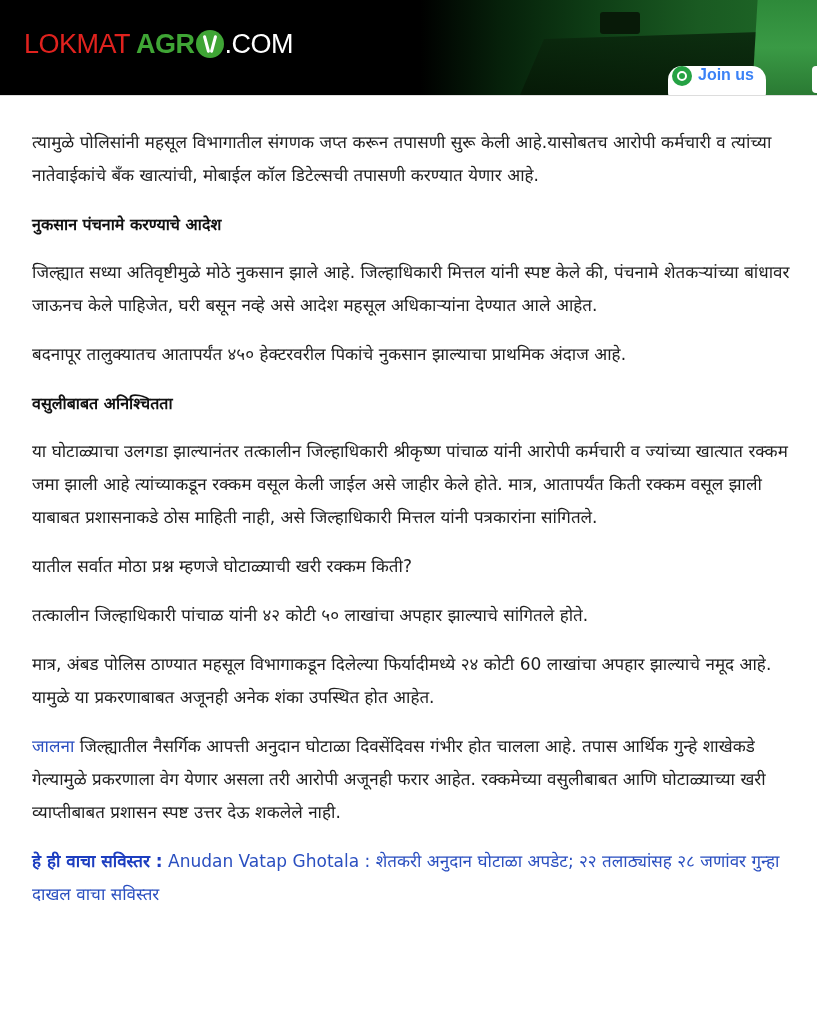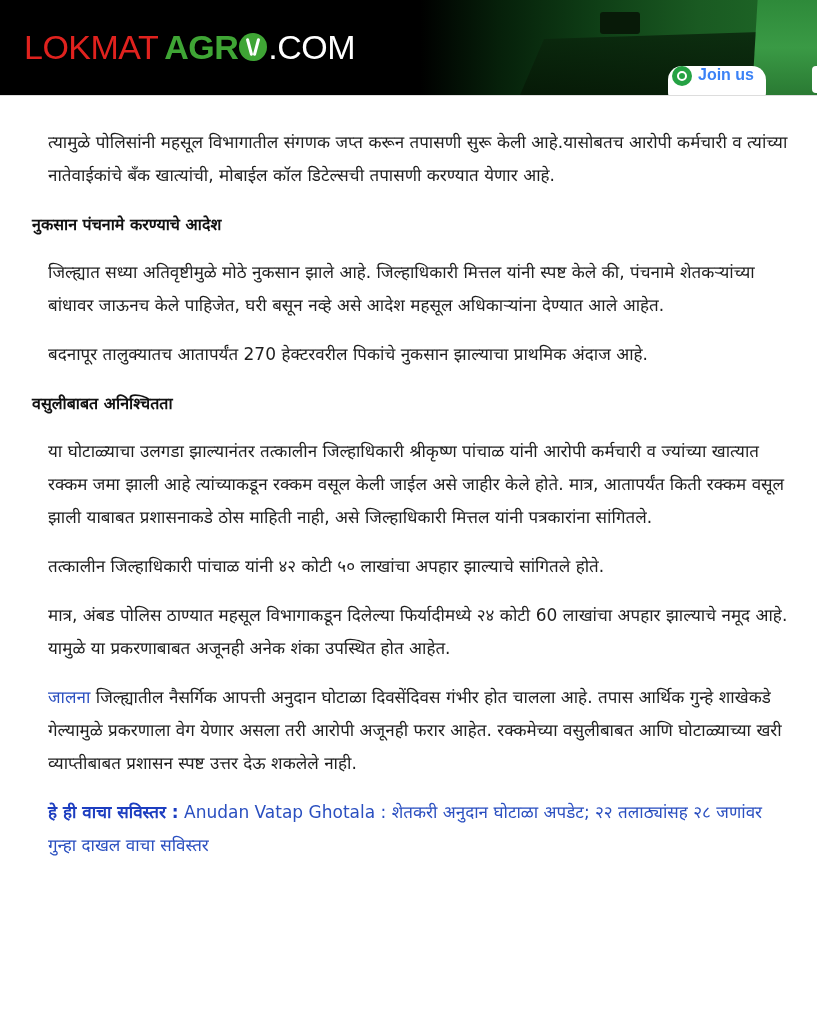--- a/index.html
+++ b/index.html
@@ -31,21 +31,21 @@
     background: #081a08; border-radius: 3px;
   }
   .banner-panel {
     position: absolute; left: 752px; top: 0; width: 70px; height: 95px;
     background: linear-gradient(180deg, #2e8a3a 0%, #3a9a45 50%, #2a7a33 100%);
     clip-path: polygon(8% 0, 100% 0, 100% 100%, 0 100%);
   }
   .logo {
     position: absolute; left: 24px; top: 30px;
     font-family: "Liberation Sans", sans-serif;
-    font-size: 34px; font-weight: 400; letter-spacing: -0.5px;
+    font-size: 27px; font-weight: 400; letter-spacing: -0.5px;
     line-height: 1;
     display: flex; align-items: center;
   }
   .logo .red { color: #e0221e; }
   .logo .green { color: #3fa535; font-weight: 700; margin-left: 6px; }
   .logo .wheat {
     display: inline-block; width: 28px; height: 28px; border-radius: 50%;
     background: #3fa535; position: relative; margin: 0 1px;
   }
   .logo .wheat::before, .logo .wheat::after {
@@ -76,21 +76,21 @@
     position: absolute; left: 812px; top: 66px; height: 27px; width: 40px;
     background: #fff; border-radius: 4px 0 0 4px;
     font-size: 16px; font-weight: 700; color: #e0221e;
     padding-left: 6px; line-height: 27px; box-sizing: border-box;
   }
   .article {
     position: absolute; left: 32px; top: 126px; width: 760px;
     font-family: "DejaVu Sans", "Liberation Sans", sans-serif;
     font-size: 17px; line-height: 33px; color: #1e1e1e;
   }
-  .article p { margin: 0 0 16px 16px; }
+  .article p { margin: 0 0 16px 0; }
   .article h3 {
     margin: 0 0 15px 0; font-size: 16px; font-weight: 700; line-height: 33px; color: #111;
   }
   .link { color: #2a4fc0; text-decoration: none; }
   .readmore { color: #2a4fc0; }
   .readmore b { color: #1d3ec0; }
   #p1 { margin-bottom: 16px; }
 </style>
 </head>
 <body>
@@ -112,20 +112,21 @@
     <span class="wa-icon"></span>
     <span>Join us</span>
   </div>
   <div class="new-btn">Ne</div>
 </div>
 
 <div class="article">
   <p id="p1">त्यामुळे पोलिसांनी महसूल विभागातील संगणक जप्त करून तपासणी सुरू केली आहे.यासोबतच आरोपी कर्मचारी व त्यांच्या नातेवाईकांचे बँक खात्यांची, मोबाईल कॉल डिटेल्सची तपासणी करण्यात येणार आहे.</p>
   <h3>नुकसान पंचनामे करण्याचे आदेश</h3>
   <p>जिल्ह्यात सध्या अतिवृष्टीमुळे मोठे नुकसान झाले आहे. जिल्हाधिकारी मित्तल यांनी स्पष्ट केले की, पंचनामे शेतकऱ्यांच्या बांधावर जाऊनच केले पाहिजेत, घरी बसून नव्हे असे आदेश महसूल अधिकाऱ्यांना देण्यात आले आहेत.</p>
-  <p>बदनापूर तालुक्यातच आतापर्यंत 270 हेक्टरवरील पिकांचे नुकसान झाल्याचा प्राथमिक अंदाज आहे.</p>
+  <p>बदनापूर तालुक्यातच आतापर्यंत ४५० हेक्टरवरील पिकांचे नुकसान झाल्याचा प्राथमिक अंदाज आहे.</p>
   <h3>वसुलीबाबत अनिश्चितता</h3>
   <p>या घोटाळ्याचा उलगडा झाल्यानंतर तत्कालीन जिल्हाधिकारी श्रीकृष्ण पांचाळ यांनी आरोपी कर्मचारी व ज्यांच्या खात्यात रक्कम जमा झाली आहे त्यांच्याकडून रक्कम वसूल केली जाईल असे जाहीर केले होते. मात्र, आतापर्यंत किती रक्कम वसूल झाली याबाबत प्रशासनाकडे ठोस माहिती नाही, असे जिल्हाधिकारी मित्तल यांनी पत्रकारांना सांगितले.</p>
+  <p>यातील सर्वात मोठा प्रश्न म्हणजे घोटाळ्याची खरी रक्कम किती?</p>
   <p>तत्कालीन जिल्हाधिकारी पांचाळ यांनी ४२ कोटी ५० लाखांचा अपहार झाल्याचे सांगितले होते.</p>
   <p>मात्र, अंबड पोलिस ठाण्यात महसूल विभागाकडून दिलेल्या फिर्यादीमध्ये २४ कोटी 60 लाखांचा अपहार झाल्याचे नमूद आहे. यामुळे या प्रकरणाबाबत अजूनही अनेक शंका उपस्थित होत आहेत.</p>
   <p><a class="link">जालना</a><span> जिल्ह्यातील नैसर्गिक आपत्ती अनुदान घोटाळा दिवसेंदिवस गंभीर होत चालला आहे. तपास आर्थिक गुन्हे शाखेकडे गेल्यामुळे प्रकरणाला वेग येणार असला तरी आरोपी अजूनही फरार आहेत. रक्कमेच्या वसुलीबाबत आणि घोटाळ्याच्या खरी व्याप्तीबाबत प्रशासन स्पष्ट उत्तर देऊ शकलेले नाही.</span></p>
   <p class="readmore"><b>हे ही वाचा सविस्तर :</b><a class="link"> Anudan Vatap Ghotala : शेतकरी अनुदान घोटाळा अपडेट; २२ तलाठ्यांसह २८ जणांवर गुन्हा दाखल वाचा सविस्तर</a></p>
 </div>
 
 </body></html>

